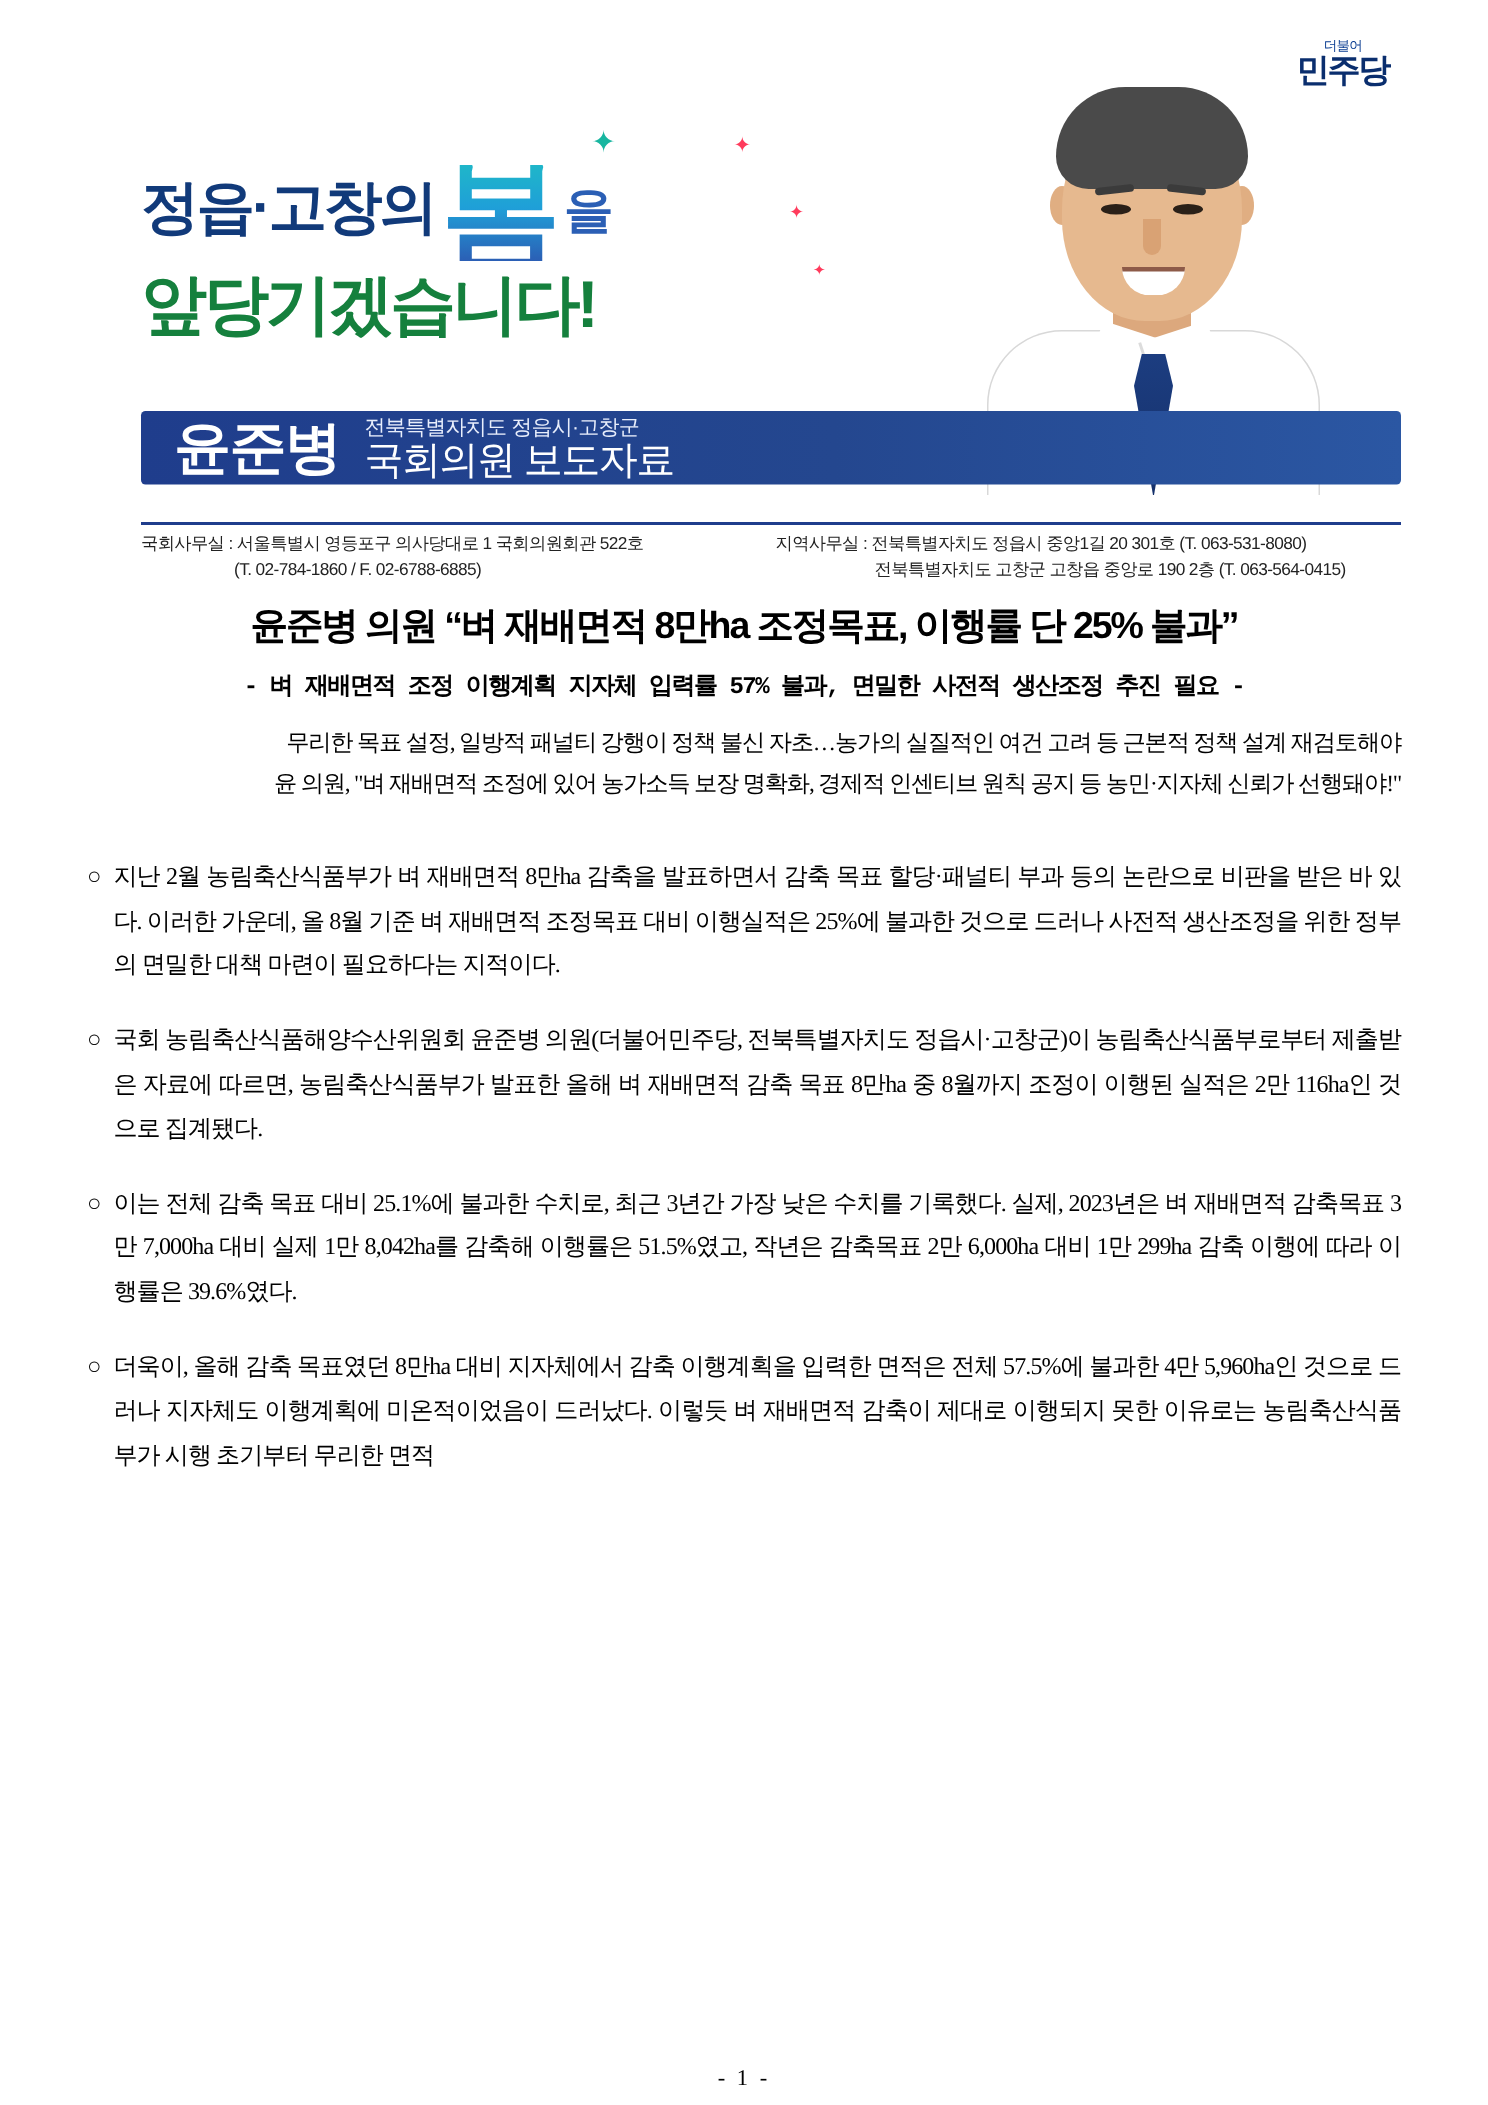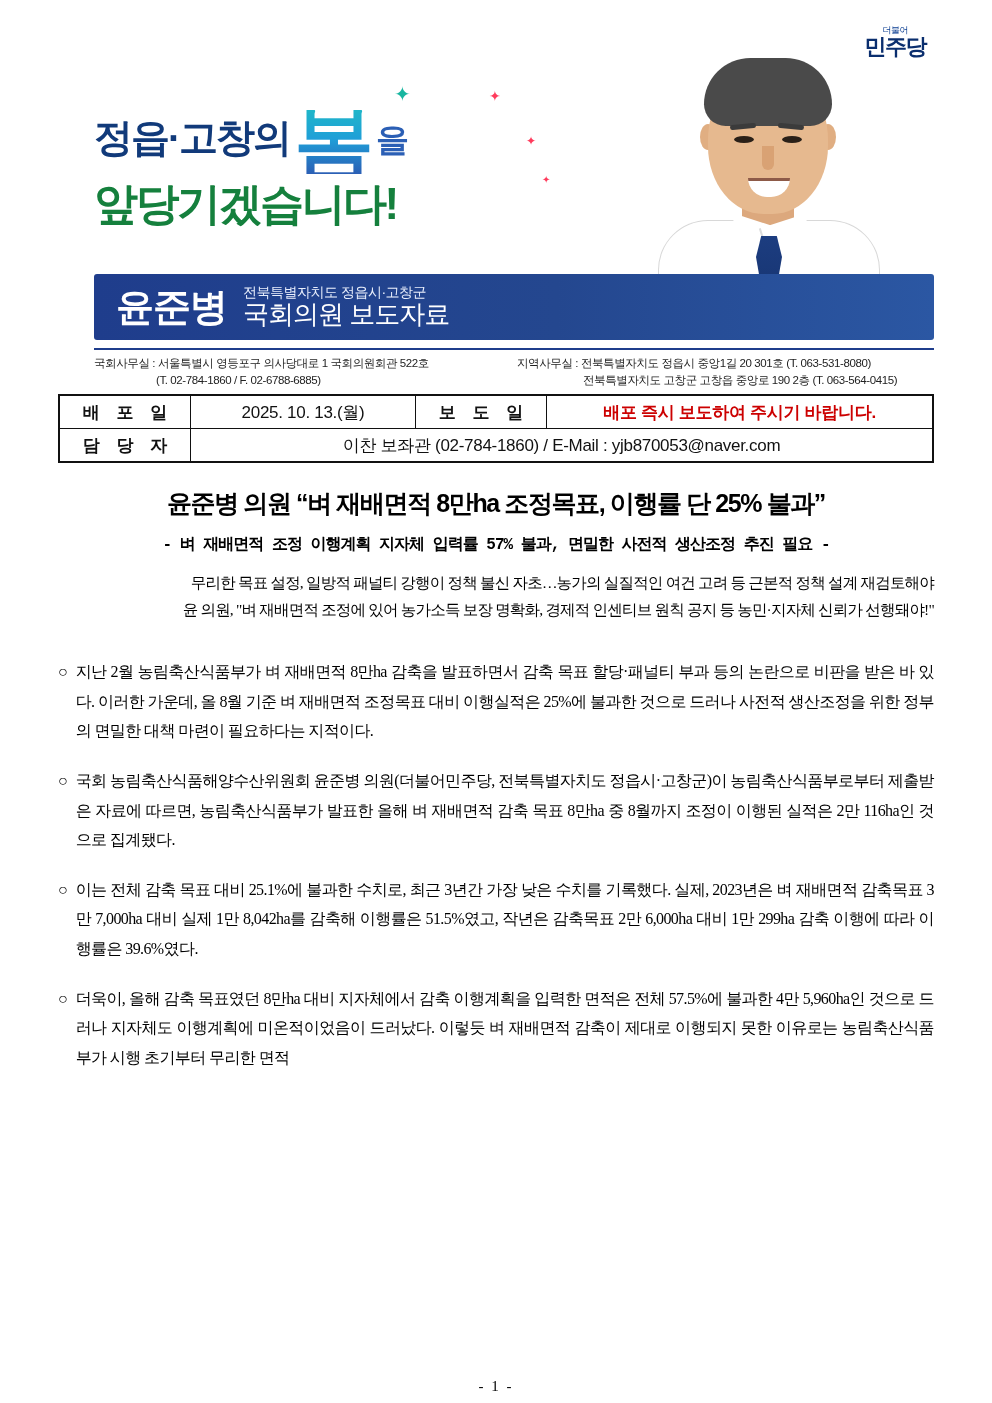--- a/index.html
+++ b/index.html
@@ -155,21 +155,21 @@
     background: linear-gradient(180deg,#1c3d80,#15306a);
     clip-path: polygon(20% 0, 80% 0, 100% 22%, 50% 100%, 0 22%);
   }
 
   
   .name-band {
     position: absolute;
     left: 36px;
     top: 248px;
     width: 840px;
-    height: 66px;
+    height: 49px;
     background: linear-gradient(90deg, #1f3d8c 0%, #24478f 55%, #2b57a3 100%);
     border-radius: 3px;
     display: flex;
     align-items: center;
     padding: 0 22px;
     box-sizing: border-box;
     font-family: "Liberation Sans", sans-serif;
   }
   .name-band .nm {
     color: #ffffff;
@@ -357,34 +357,20 @@
           <div class="r r2">(T. 02-784-1860 / F. 02-6788-6885)</div>
         </div>
         <div class="office-col right">
           <div class="r">지역사무실 : 전북특별자치도 정읍시 중앙1길 20 301호 (T. 063-531-8080)</div>
           <div class="r r2">전북특별자치도 고창군 고창읍 중앙로 190 2층 (T. 063-564-0415)</div>
         </div>
       </div>
     </div>
   </div>
 
-  <table class="info-table">
-    <tbody>
-      <tr>
-        <td class="lbl">배 포 일</td>
-        <td class="val">2025. 10. 13.(월)</td>
-        <td class="lbl">보 도 일</td>
-        <td class="red wide">배포 즉시 보도하여 주시기 바랍니다.</td>
-      </tr>
-      <tr>
-        <td class="lbl">담 당 자</td>
-        <td colspan="3">이찬 보좌관 (02-784-1860)  /  E-Mail : yjb870053@naver.com</td>
-      </tr>
-    </tbody>
-  </table>
 
   <div class="title-block">
     <div class="doc-title">윤준병 의원 “벼 재배면적 8만ha 조정목표, 이행률 단 25% 불과”</div>
     <div class="doc-subtitle">- 벼 재배면적 조정 이행계획 지자체 입력률 57% 불과, 면밀한 사전적 생산조정 추진 필요 -</div>
     <div class="lead">
       <div>무리한 목표 설정, 일방적 패널티 강행이 정책 불신 자초…농가의 실질적인 여건 고려 등 근본적 정책 설계 재검토해야</div>
       <div class="l2">윤 의원, "벼 재배면적 조정에 있어 농가소득 보장 명확화, 경제적 인센티브 원칙 공지 등 농민·지자체 신뢰가 선행돼야!"</div>
     </div>
   </div>
 

